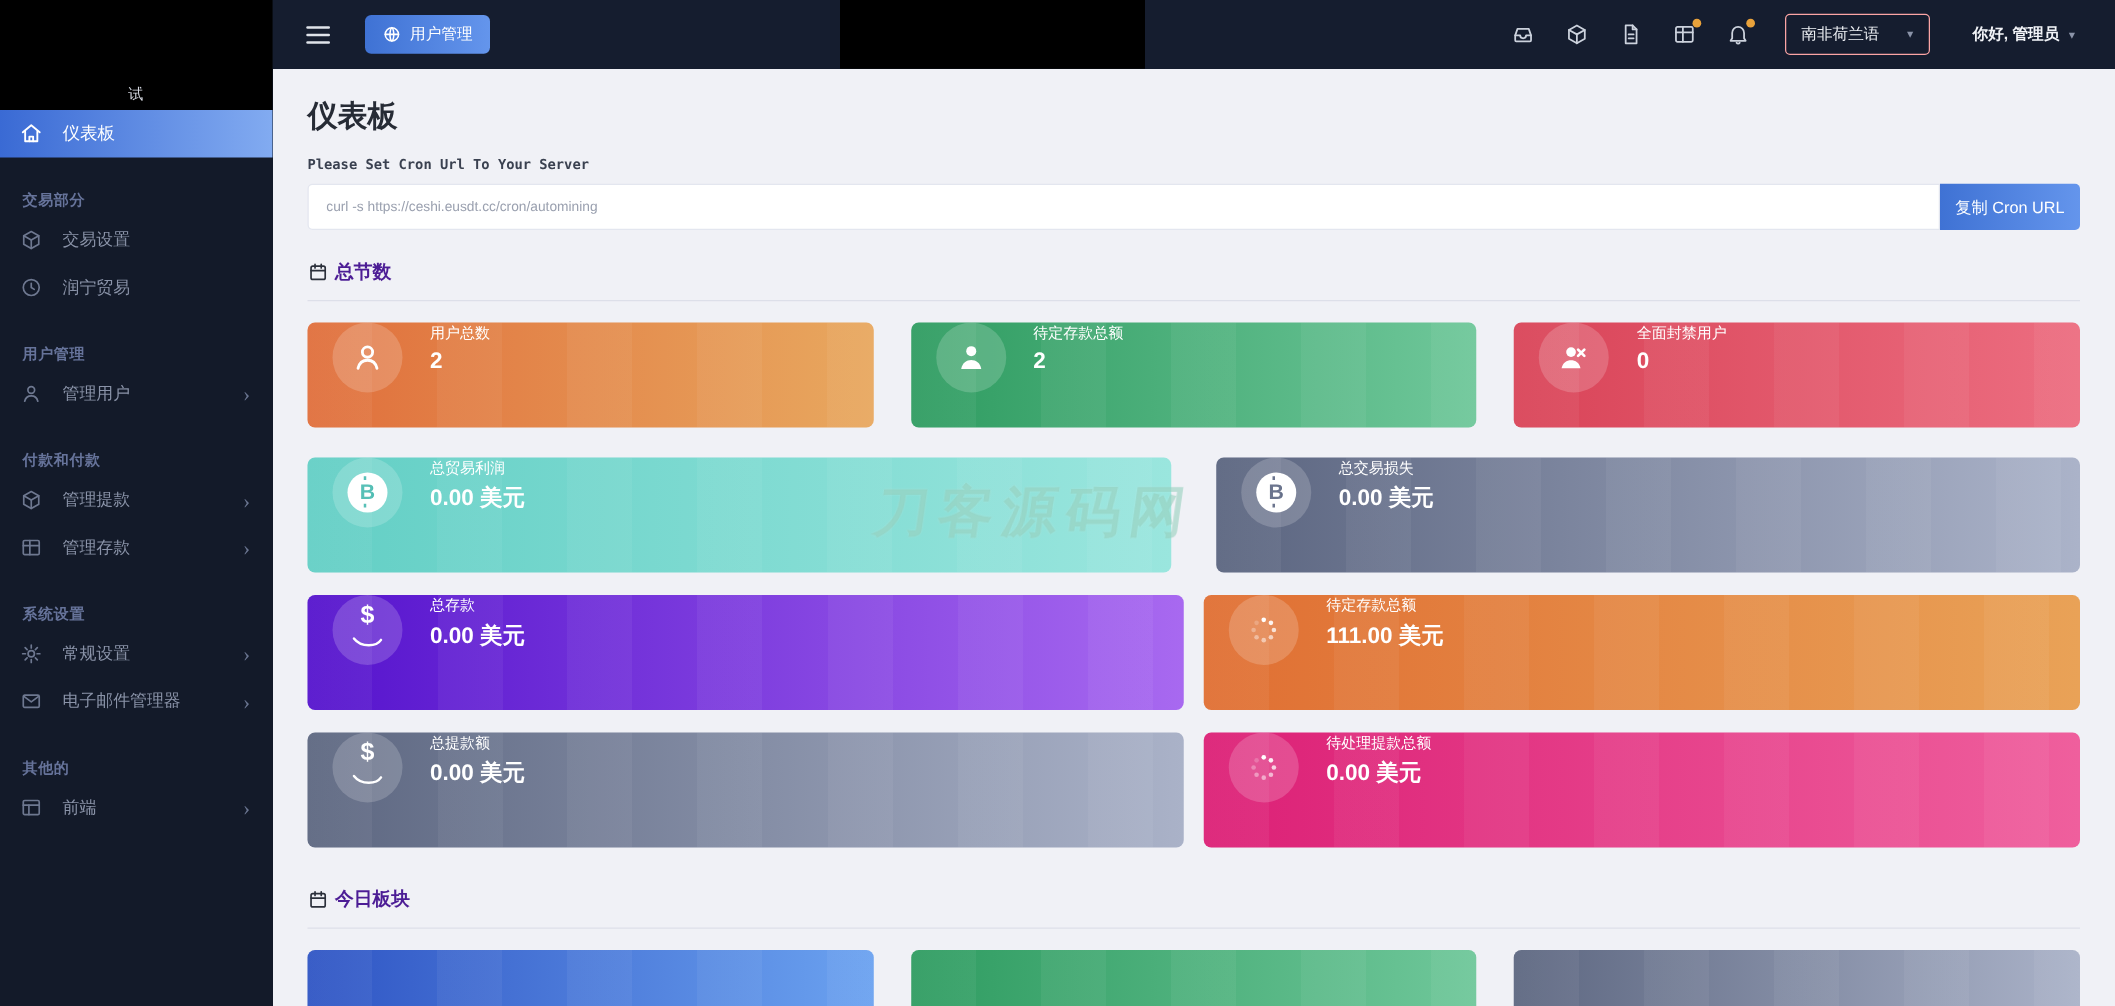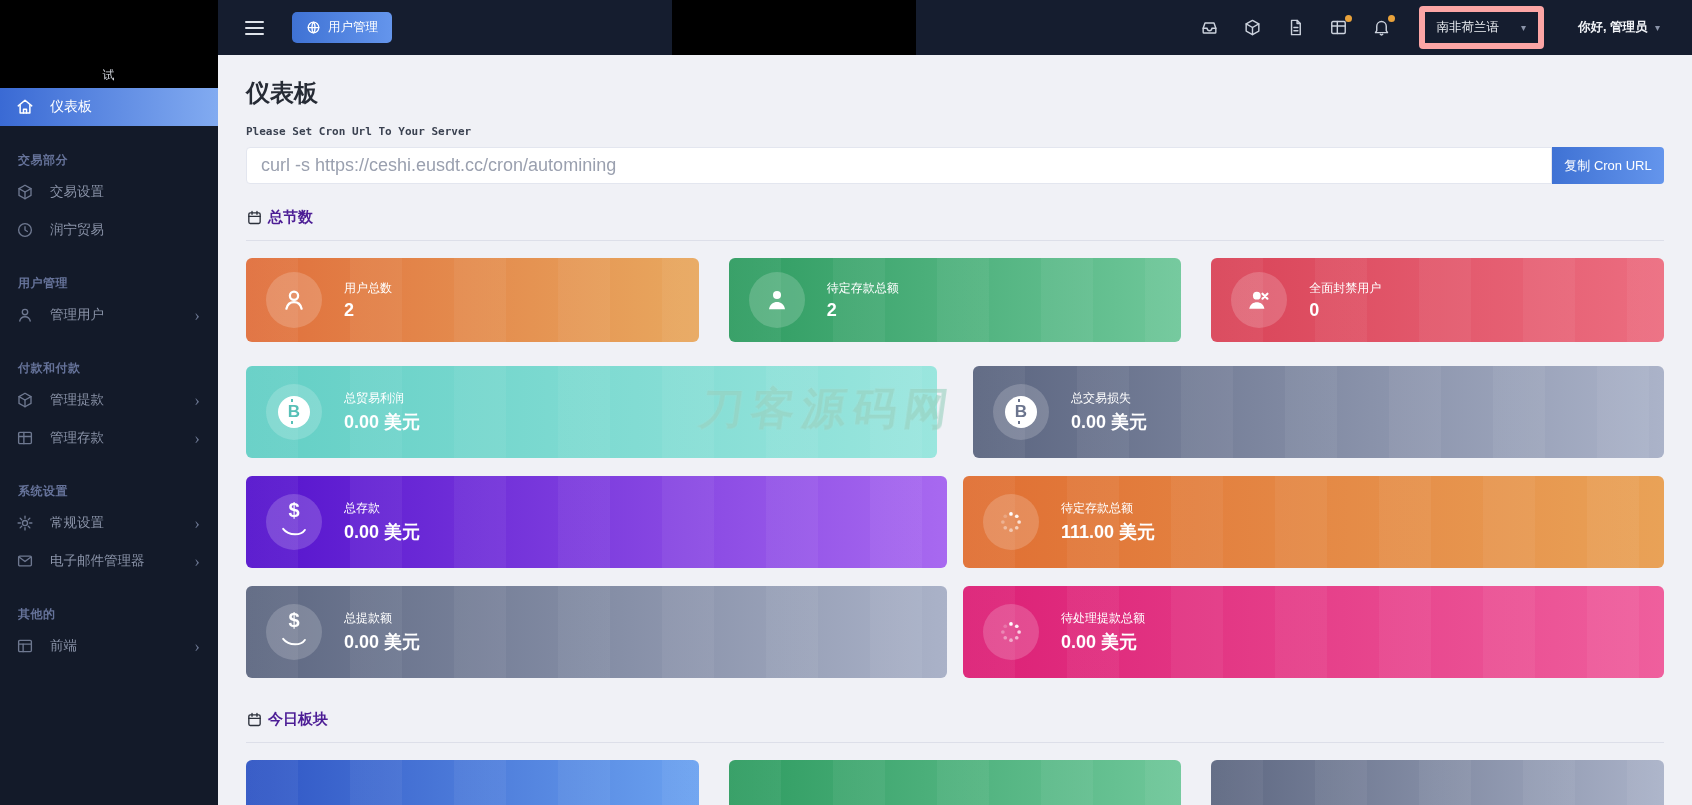--- a/index.html
+++ b/index.html
@@ -58,56 +58,56 @@
   .redacted-top { position:absolute; left:454px; top:0; width:244px; height:55px; background:#000; }
   .tb-right { margin-left:auto; display:flex; align-items:center; gap:24px; }
   .tb-icon { width:19px; height:19px; color:#ccd2dd; position:relative; cursor:pointer; }
   .tb-icon svg { width:19px; height:19px; }
   .badge-dot {
     position:absolute; top:-3px; right:-4px; width:7px; height:7px;
     border-radius:50%; background:#e9a23b;
   }
   .lang-box {
     margin-left:4px; display:flex; align-items:center; gap:22px;
-    border:6px solid #fca5a5; border-radius:4px; padding:7px 12px;
-    color:#eef1f5; font-size:12.5px; cursor:pointer; min-width:116px;justify-content:center;
+    border:1px solid #fca5a5; border-radius:4px; padding:7px 12px;
+    color:#eef1f5; font-size:12.5px; cursor:pointer; min-width:116px;
   }
   .lang-caret { color:#8a93a8; font-size:10px; }
   .greeting { color:#f2f4f8; font-size:12.5px; font-weight:bold; margin-left:10px; cursor:pointer; white-space:nowrap; }
   .greeting .lang-caret { margin-left:4px; font-weight:normal; }
 
   
   .main { margin-left:218px; padding:55px 28px 0 28px; }
   .page-title { margin-top:22px; font-size:24px; font-weight:bold; color:#262b35; }
   .cron-hint {
     margin-top:16px; font-family:"DejaVu Sans Mono", monospace;
     font-size:11px; font-weight:bold; color:#3a4150;
   }
   .cron-row { display:flex; margin-top:9px; }
   .cron-input {
     flex:1; height:37px; border:1px solid #e3e6ef; background:#fff;
-    border-radius:4px 0 0 4px; padding:0 14px; color:#9aa0af; font-size:18px;
+    border-radius:4px 0 0 4px; padding:0 14px; color:#9aa0af; font-size:11px;
     font-family:inherit; outline:none;
   }
   .copy-btn {
     width:112px; height:37px; border:none; color:#fff; font-size:13px;
     font-family:inherit; border-radius:0 4px 4px 0; cursor:pointer;
   }
   .section-head { margin-top:24px; display:flex; align-items:center; gap:5px; }
   .section-head.second { margin-top:32px; }
   .section-head svg { width:17px; height:17px; color:#2b303b; }
   .section-title { font-size:15px; font-weight:bold; color:#4c1d95; }
   .divider { margin-top:13px; border-bottom:1px solid #dddfe9; }
 
   .cards3 { margin-top:17px; display:grid; grid-template-columns:repeat(3,1fr); gap:30px; }
   .cards2 { margin-top:18px; display:grid; grid-template-columns:1fr 1fr; gap:16px; }
   .cards2.first { margin-top:24px;gap:36px; }
 
   .stat-card {
-    border-radius:6px; color:#fff; display:flex; align-items:center;
+    border-radius:6px; color:#fff; display:flex; 
     padding-left:20px; gap:22px; position:relative; overflow:hidden;
   }
   .stat-card::after {
     content:""; position:absolute; inset:0; pointer-events:none;
     background:repeating-linear-gradient(90deg, rgba(255,255,255,.05) 0 52px, rgba(255,255,255,0) 52px 104px);
   }
   .h84 { height:84px; }
   .h92 { height:92px; }
   .icon-circle {
     width:56px; height:56px; border-radius:50%;

